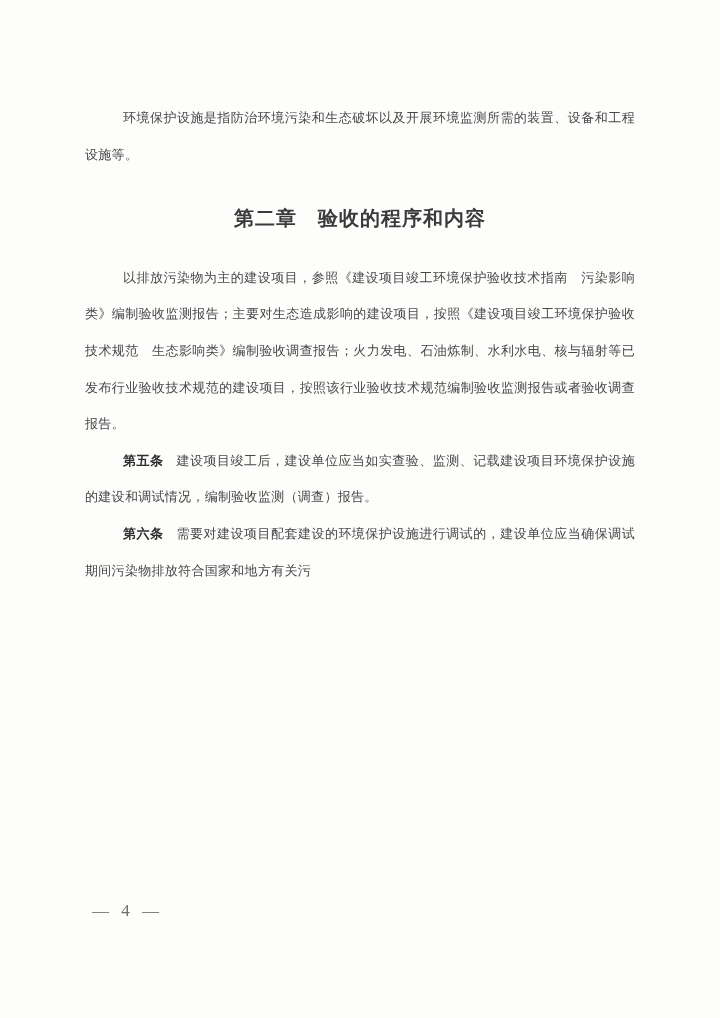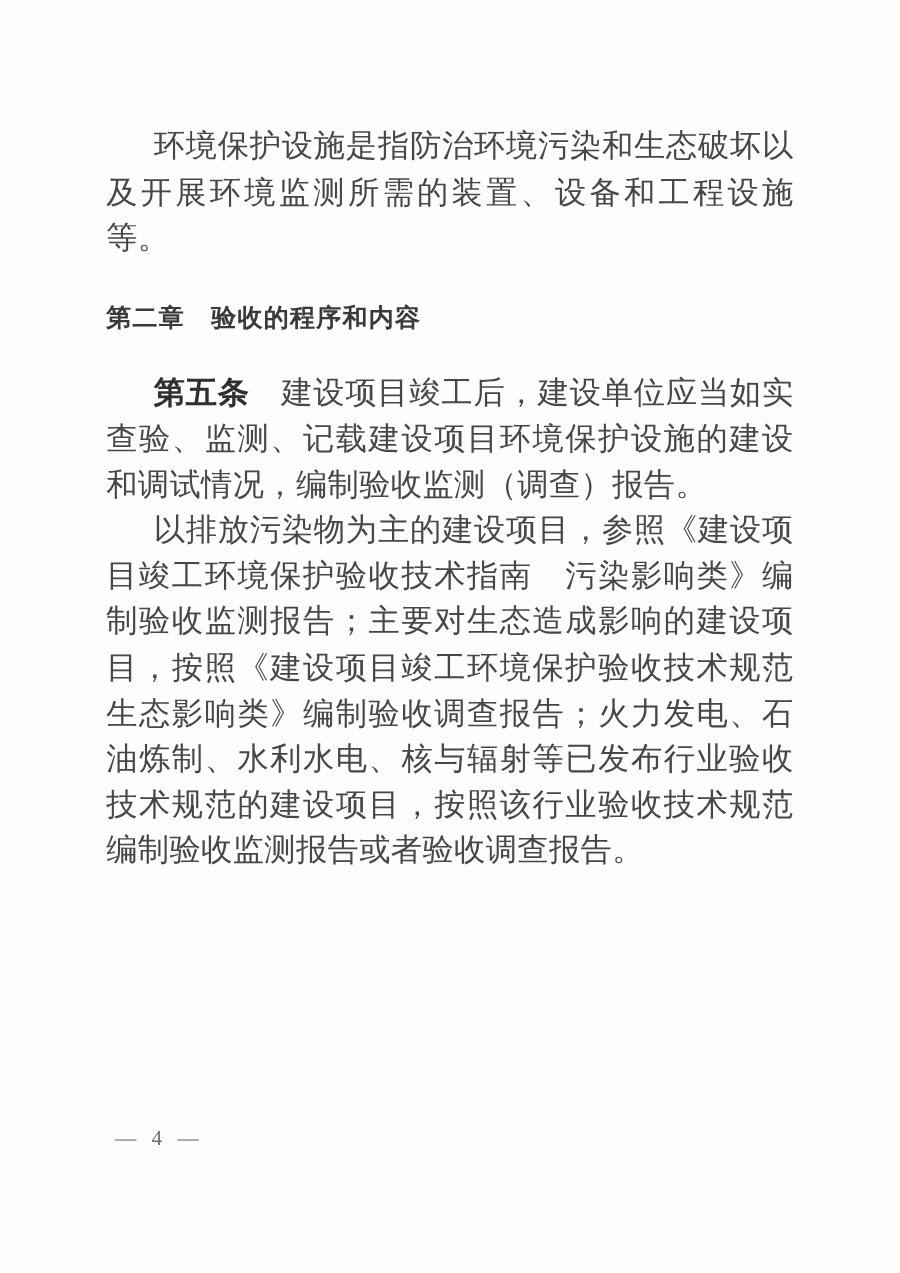--- a/index.html
+++ b/index.html
@@ -9,32 +9,33 @@
     width: 720px;
     height: 1018px;
     margin: 0 auto;
     background: #fdfdfc;
     font-family: "Liberation Serif", "DejaVu Serif", serif;
     color: #474747;
     padding: 100px 85px 0 85px;
     overflow: hidden;
   }
   .body-para {
-    font-size: 25px;
+    font-size: 13px;
     line-height: 36.6px;
     text-align: justify;
     text-indent: 38px;
     letter-spacing: 0.3px;
   }
   .chapter-heading {
     font-family: "Liberation Sans", "DejaVu Sans", sans-serif;
     font-size: 20px;
     line-height: 36.6px;
     font-weight: bold;
     color: #3a3a3a;
+    text-align: center;
     margin-top: 27px;
     margin-bottom: 23px;
     letter-spacing: 1px;
   }
   .article-label {
     font-family: "Liberation Sans", "DejaVu Sans", sans-serif;
     font-weight: bold;
     color: #2f2f2f;
     margin-right: 1em;
   }
@@ -51,21 +52,22 @@
 </head>
 <body>
 
 <div class="sheet">
 
   <p class="body-para">环境保护设施是指防治环境污染和生态破坏以及开展环境监测所需的装置、设备和工程设施等。</p>
 
 
   <h2 class="chapter-heading">第二章　验收的程序和内容</h2>
 
+  <p class="body-para">以排放污染物为主的建设项目，参照《建设项目竣工环境保护验收技术指南　污染影响类》编制验收监测报告；主要对生态造成影响的建设项目，按照《建设项目竣工环境保护验收技术规范　生态影响类》编制验收调查报告；火力发电、石油炼制、水利水电、核与辐射等已发布行业验收技术规范的建设项目，按照该行业验收技术规范编制验收监测报告或者验收调查报告。</p>
+
   <p class="body-para"><span class="article-label">第五条</span><span>建设项目竣工后，建设单位应当如实查验、监测、记载建设项目环境保护设施的建设和调试情况，编制验收监测（调查）报告。</span></p>
 
-  <p class="body-para">以排放污染物为主的建设项目，参照《建设项目竣工环境保护验收技术指南　污染影响类》编制验收监测报告；主要对生态造成影响的建设项目，按照《建设项目竣工环境保护验收技术规范　生态影响类》编制验收调查报告；火力发电、石油炼制、水利水电、核与辐射等已发布行业验收技术规范的建设项目，按照该行业验收技术规范编制验收监测报告或者验收调查报告。</p>
 
-
+  <p class="body-para"><span class="article-label">第六条</span><span>需要对建设项目配套建设的环境保护设施进行调试的，建设单位应当确保调试期间污染物排放符合国家和地方有关污</span></p>
 
   <div class="page-footer">— 4 —</div>
 
 </div>
 
 </body></html>

